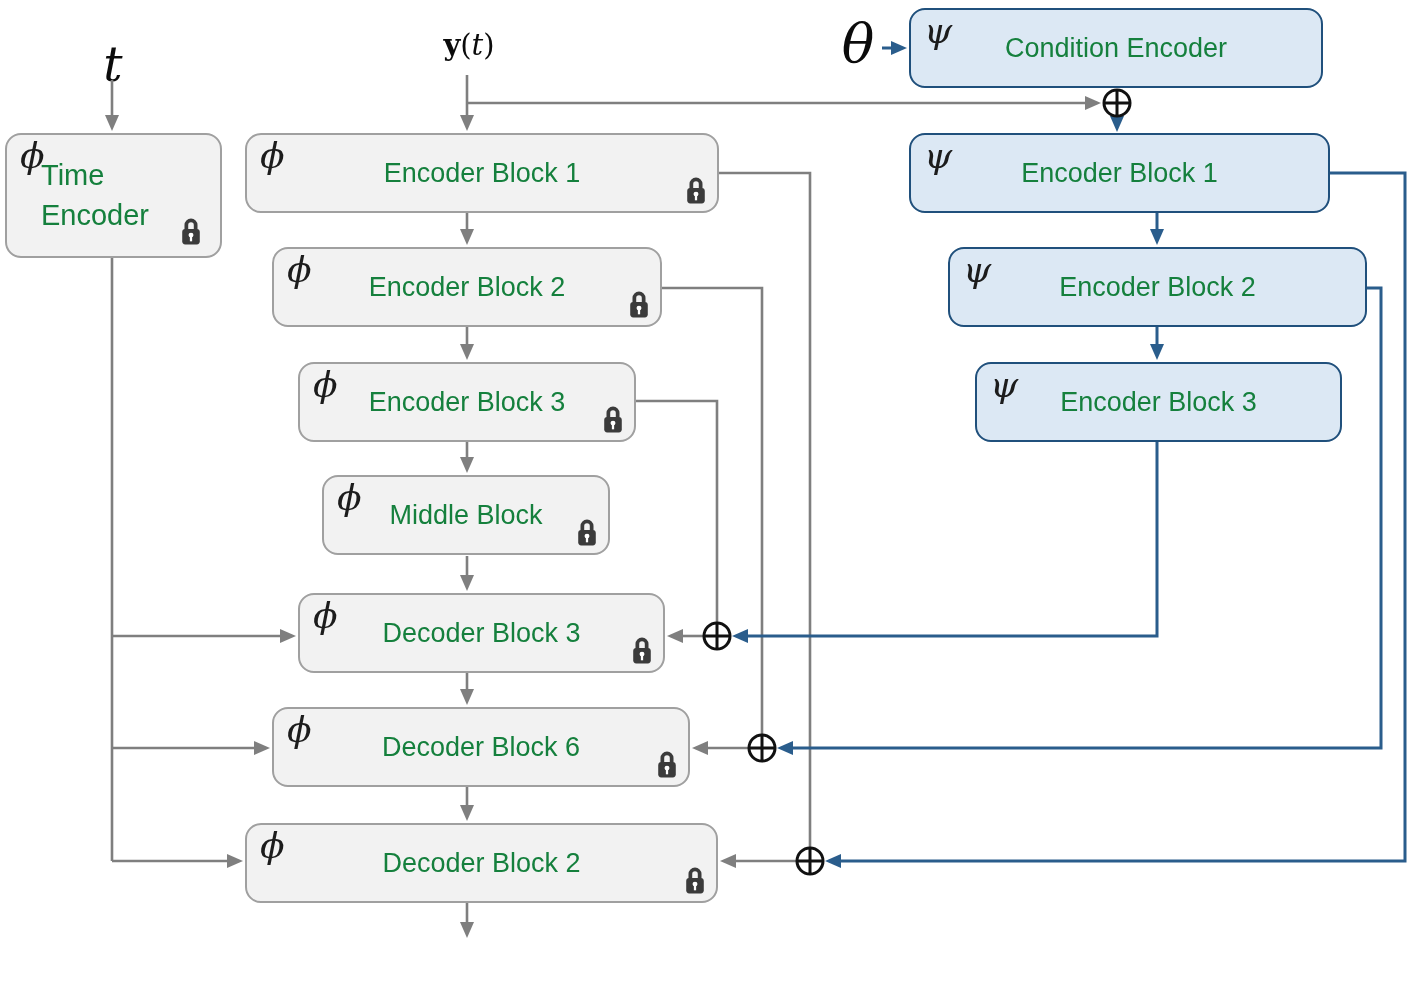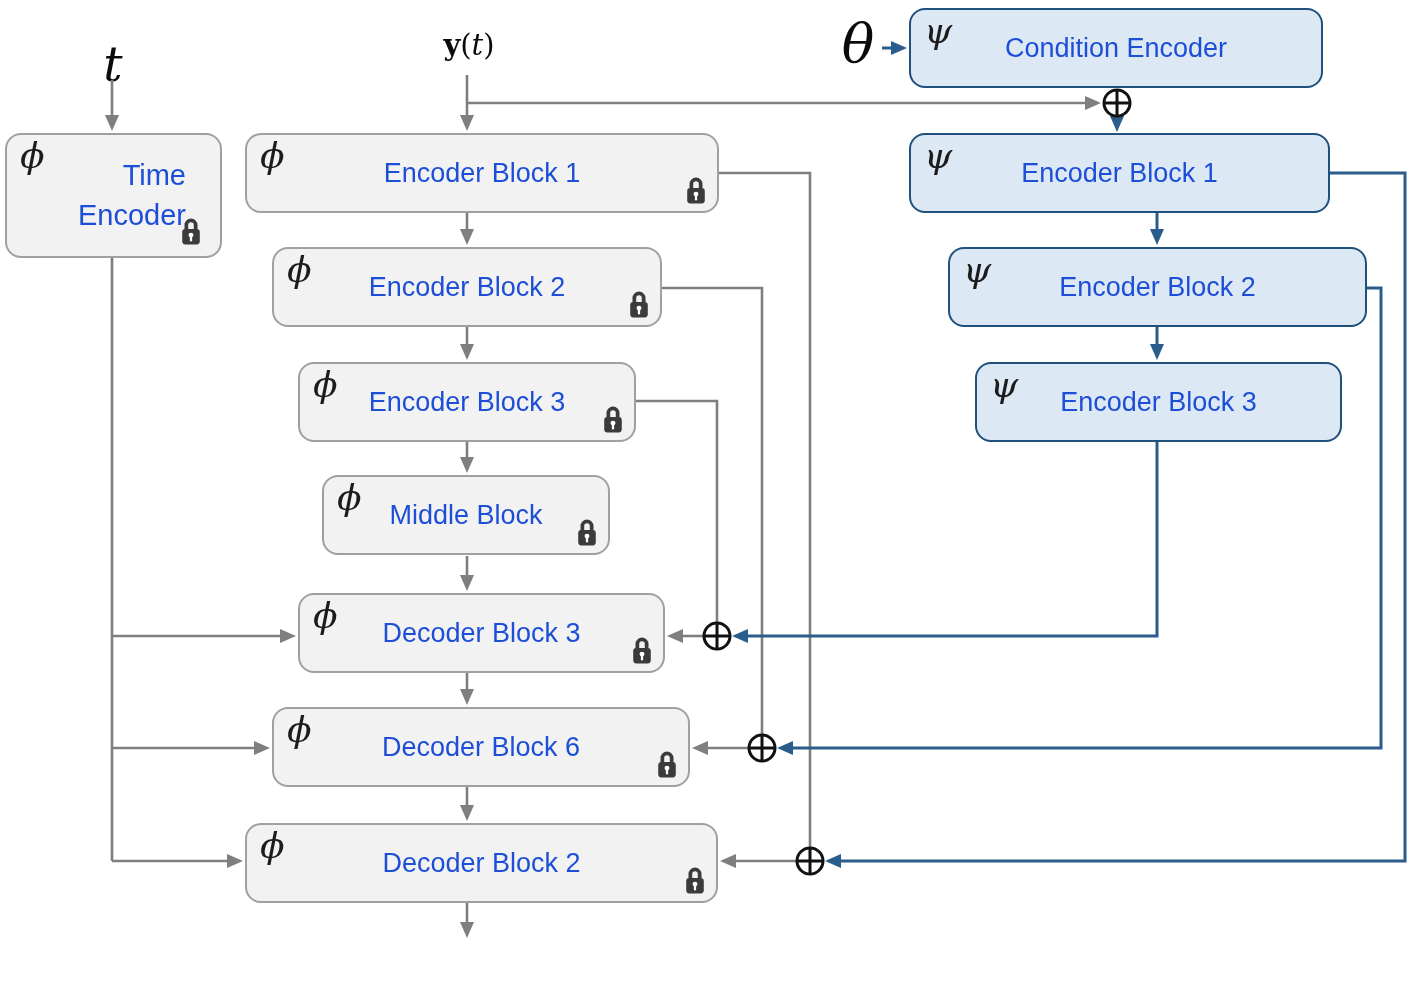--- a/index.html
+++ b/index.html
@@ -5,21 +5,21 @@
   html,body{margin:0;padding:0;background:#ffffff;}
   #canvas{
     position:relative;width:1412px;height:988px;background:#ffffff;
     font-family:"Liberation Sans",sans-serif;overflow:hidden;
   }
   .block{position:absolute;border-radius:16px;box-sizing:border-box;}
   .phi{background:#f2f2f2;border:2.5px solid #a0a0a0;}
   .psi{background:#dce8f4;border:2.5px solid #20507c;}
   .lbl{
     position:absolute;inset:0;display:flex;align-items:center;justify-content:center;
-    font-size:27px;color:#1d4ed8;text-align:right;line-height:1.35;
+    font-size:27px;color:#15803d;text-align:left;line-height:1.35;
   }
   .lbl.wrap{padding:0 34px;font-size:29px;}
   .sym{
     position:absolute;left:13px;top:0px;
     font-family:"DejaVu Serif",serif;font-style:italic;
     font-size:36px;color:#1c1c1c;line-height:1.15;
   }
   .lock{position:absolute;right:8px;bottom:5px;width:26px;height:31px;}
   .lock.te{right:16px;bottom:9px;}
   .mathlabel{

